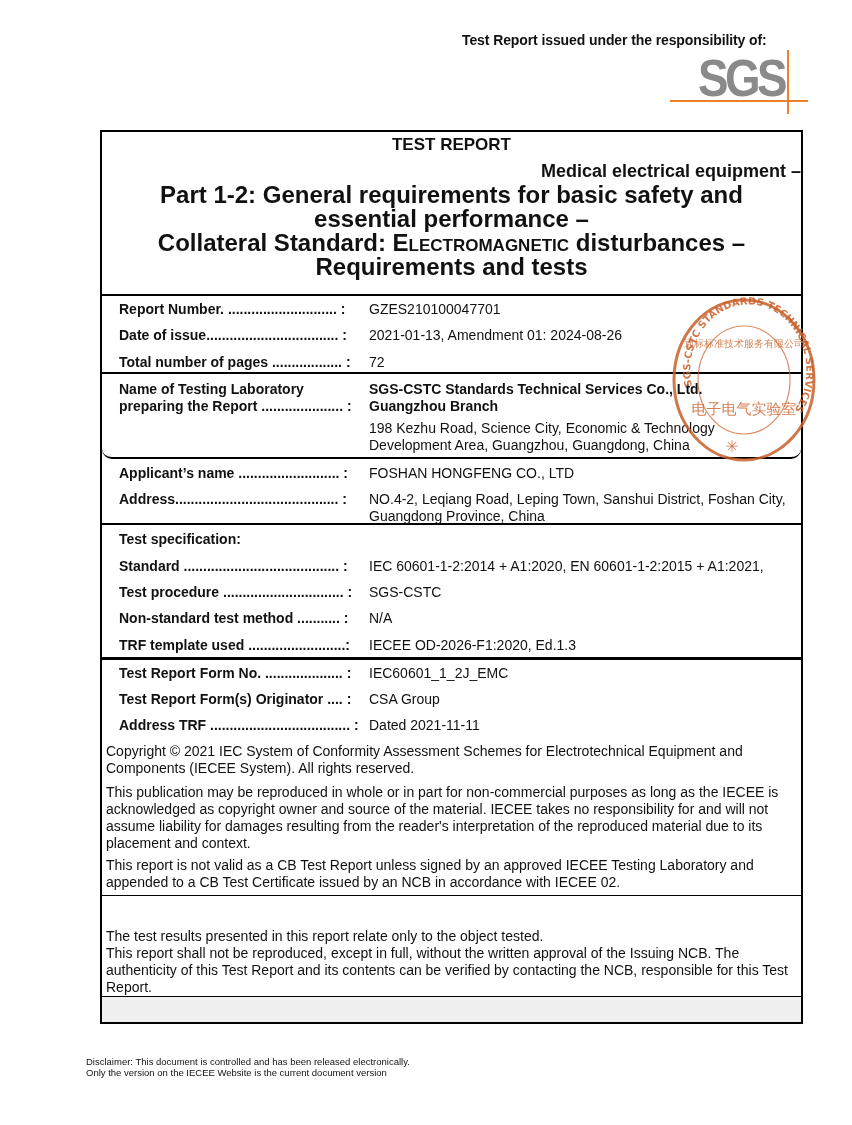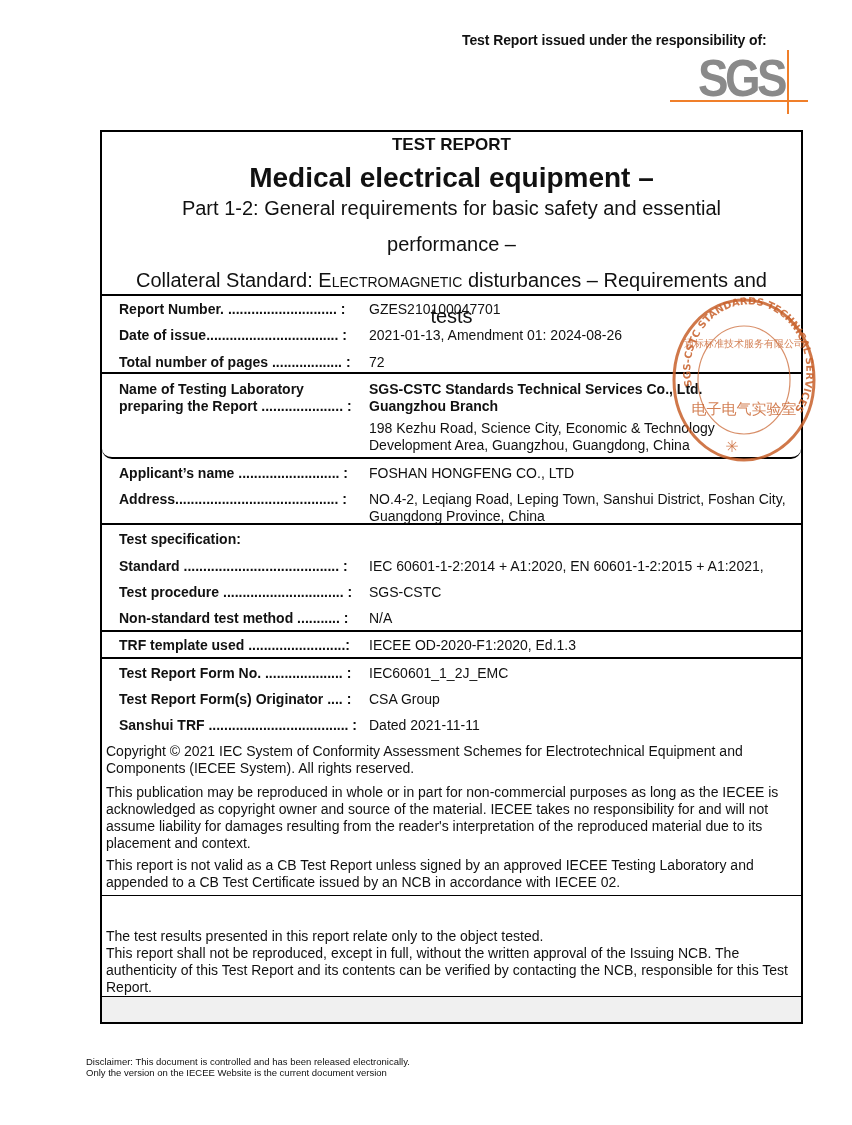--- a/index.html
+++ b/index.html
@@ -23,22 +23,22 @@
     .report-table {
       position: absolute; left: 100px; top: 130px; width: 703px; height: 894px;
       border: 2px solid #000;
     }
     .section { position: absolute; left: 0; right: 0; border-bottom: 2px solid #000; }
     .section.thin { border-bottom: 1px solid #000; }
 
     .title-block { top: 0; height: 164px; text-align: center; }
     .t1 { font-size: 17px; font-weight: bold; line-height: 19px; margin-top: 3px; }
     .t2 { font-size: 17px; font-weight: bold; line-height: 19px; }
-    .t3 { font-size: 28px; font-weight: bold; line-height: 24px; margin-top: 12px; }
-    .t4 { font-size: 20px; font-weight: normal; line-height: 36px; padding: 0 30px; }
+    .t3 { font-size: 18px; font-weight: bold; line-height: 24px; margin-top: 5px; text-align: right; }
+    .t4 { font-size: 24px; font-weight: bold; line-height: 24px; padding: 0 30px; }
     .smallcaps { font-variant: small-caps; }
 
     .row { position: absolute; left: 0; right: 0; font-size: 14px; line-height: 17px; }
     .lbl { position: absolute; left: 4px; width: 248px; font-weight: bold; white-space: nowrap; overflow: hidden; margin-left: 13px; }
     .val { position: absolute; left: 267px; right: 8px; }
 
     .para { position: absolute; left: 4px; right: 8px; font-size: 14px; line-height: 17px; }
     .para.bold { font-weight: normal; }
 
     .gray-row { position: absolute; left: 0; right: 0; bottom: 0; height: 26px; background: #f0f0f0; border-top: 1px solid #000; }
@@ -99,56 +99,56 @@
     <div class="row" style="top:6px;">
       <span class="lbl">Applicant’s name .......................... :</span>
       <span class="val">FOSHAN HONGFENG CO., LTD</span>
     </div>
     <div class="row" style="top:32px;">
       <span class="lbl">Address.......................................... :</span>
       <span class="val">NO.4-2, Leqiang Road, Leping Town, Sanshui District, Foshan City, Guangdong Province, China</span>
     </div>
   </div>
 
-  <div class="section" style="top:393px; height:107px;padding-left:24px;">
+  <div class="section" style="top:393px; height:135px;padding-left:24px;">
     <div class="row" style="top:6px;">
       <span class="lbl">Test specification:</span>
     </div>
     <div class="row" style="top:33px;">
       <span class="lbl">Standard ........................................ :</span>
       <span class="val">IEC 60601-1-2:2014 + A1:2020, EN 60601-1-2:2015 + A1:2021,</span>
     </div>
     <div class="row" style="top:59px;">
       <span class="lbl">Test procedure ............................... :</span>
       <span class="val">SGS-CSTC</span>
     </div>
     <div class="row" style="top:85px;">
       <span class="lbl">Non-standard test method ........... :</span>
       <span class="val">N/A</span>
     </div>
   </div>
 
   <div class="section" style="top:500px; height:27px;">
     <div class="row" style="top:5px;">
       <span class="lbl">TRF template used .........................:</span>
-      <span class="val">IECEE OD-2020-F1:2020, Ed.1.3</span>
+      <span class="val">IECEE OD-2026-F1:2020, Ed.1.3</span>
     </div>
   </div>
 
   <div class="section thin" style="top:527px; height:237px;">
     <div class="row" style="top:6px;">
       <span class="lbl">Test Report Form No. .................... :</span>
       <span class="val">IEC60601_1_2J_EMC</span>
     </div>
     <div class="row" style="top:32px;">
       <span class="lbl">Test Report Form(s) Originator .... :</span>
       <span class="val">CSA Group</span>
     </div>
     <div class="row" style="top:58px;">
-      <span class="lbl">Sanshui TRF .................................... :</span>
+      <span class="lbl">Address TRF .................................... :</span>
       <span class="val">Dated 2021-11-11</span>
     </div>
     <div class="para bold" style="top:84px;">Copyright © 2021 IEC System of Conformity Assessment Schemes for Electrotechnical Equipment and Components (IECEE System). All rights reserved.</div>
     <div class="para" style="top:125px;">This publication may be reproduced in whole or in part for non-commercial purposes as long as the IECEE is acknowledged as copyright owner and source of the material. IECEE takes no responsibility for and will not assume liability for damages resulting from the reader's interpretation of the reproduced material due to its placement and context.</div>
     <div class="para bold" style="top:198px;">This report is not valid as a CB Test Report unless signed by an approved IECEE Testing Laboratory and appended to a CB Test Certificate issued by an NCB in accordance with IECEE 02.</div>
   </div>
 
   <div class="para" style="top:796px;">The test results presented in this report relate only to the object tested.</div>
   <div class="para" style="top:813px;">This report shall not be reproduced, except in full, without the written approval of the Issuing NCB. The authenticity of this Test Report and its contents can be verified by contacting the NCB, responsible for this Test Report.</div>
 

